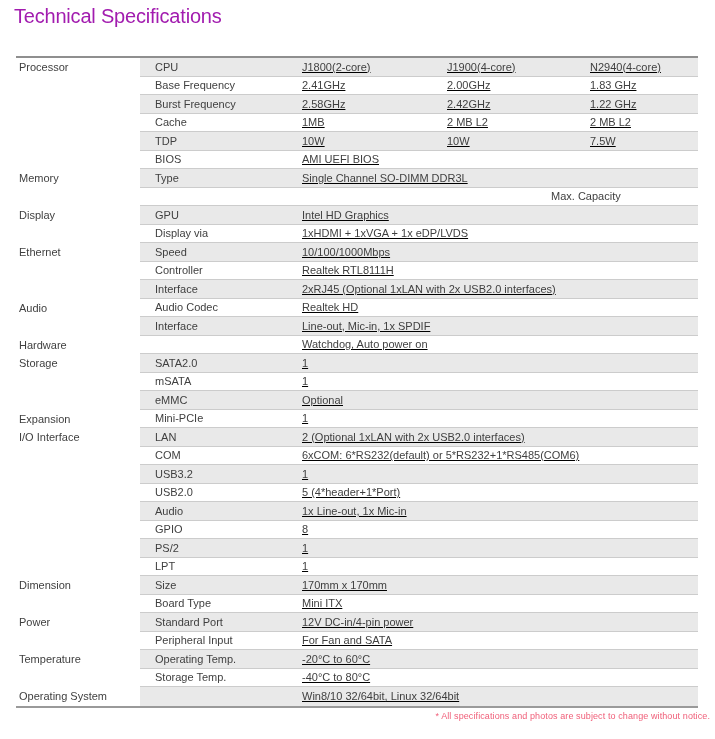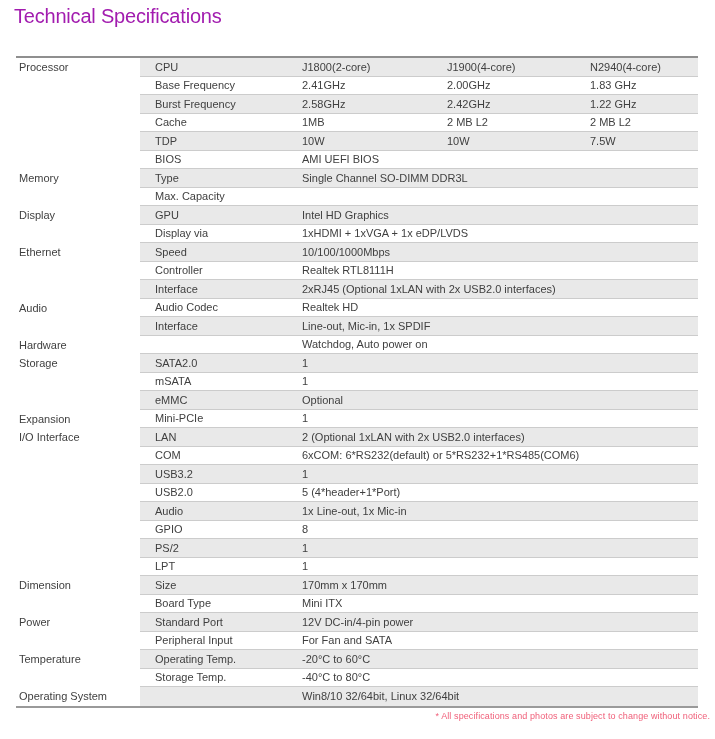--- a/index.html
+++ b/index.html
@@ -49,37 +49,39 @@
     background: #ffffff;
     white-space: nowrap;
   }
   .spec {
     flex: 1;
     display: flex;
     align-items: center;
     box-sizing: border-box;
     border-bottom: 1px solid #cccccc;
     background: #ffffff;
+    justify-content: flex-end;
   }
   .row:last-child .spec { border-bottom: none; }
   .spec.shaded { background: #e9e9e9; }
   .spec-label {
     width: 162px;
     box-sizing: border-box;
     padding-left: 15px;
     font-size: 11px;
     color: #3f3f3f;
     white-space: nowrap;
     overflow: hidden;
   }
   .spec-values {
     flex: 1;
     display: flex;
     align-items: center;
     min-width: 0;
+    text-decoration: underline;
   }
   .val {
     font-size: 11px;
     color: #3f3f3f;
     white-space: nowrap;
     overflow: hidden;
     box-sizing: border-box;
   }
   .val.col0 { width: 145px; }
   .val.col1 { width: 143px; }

